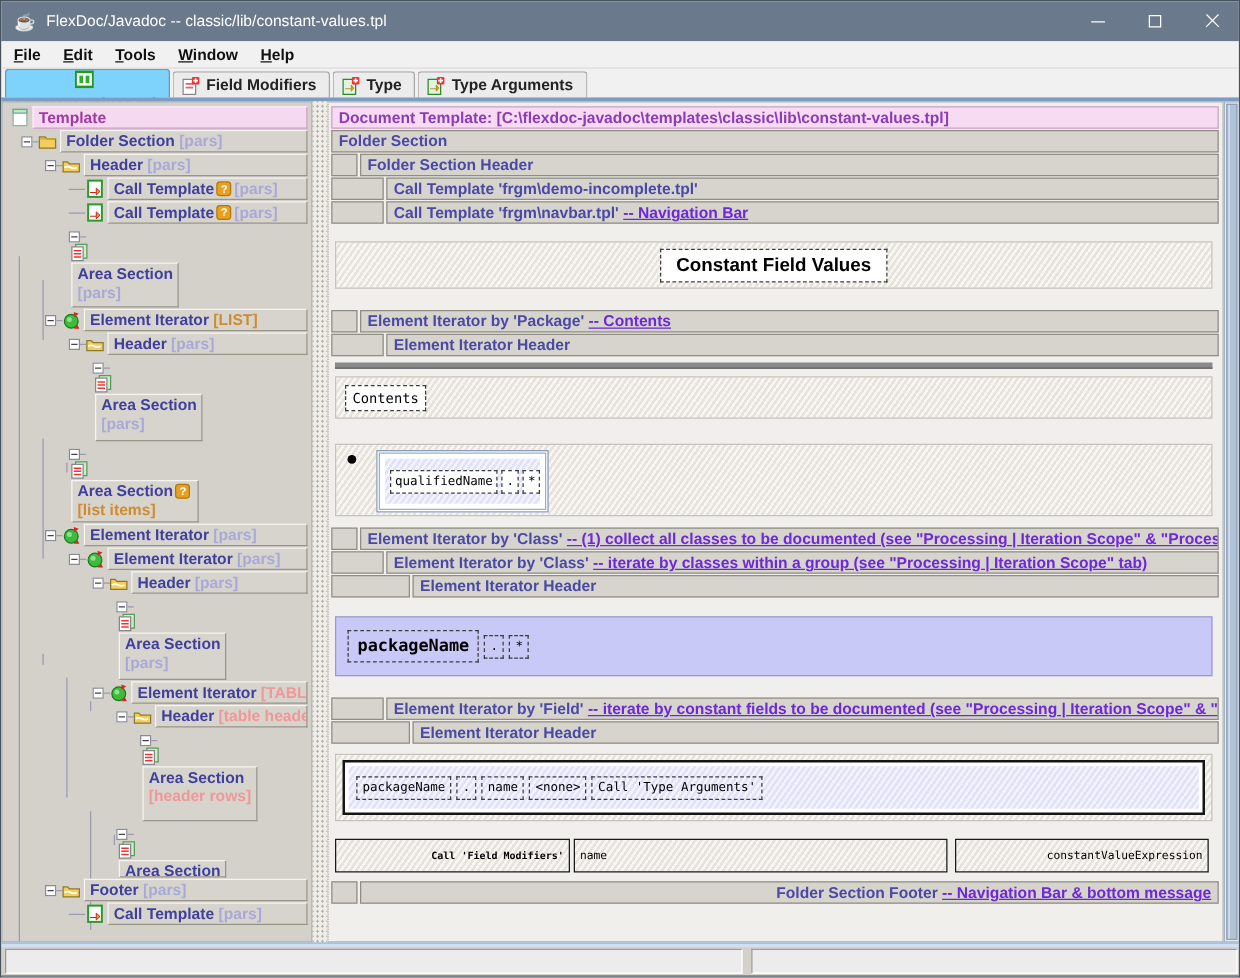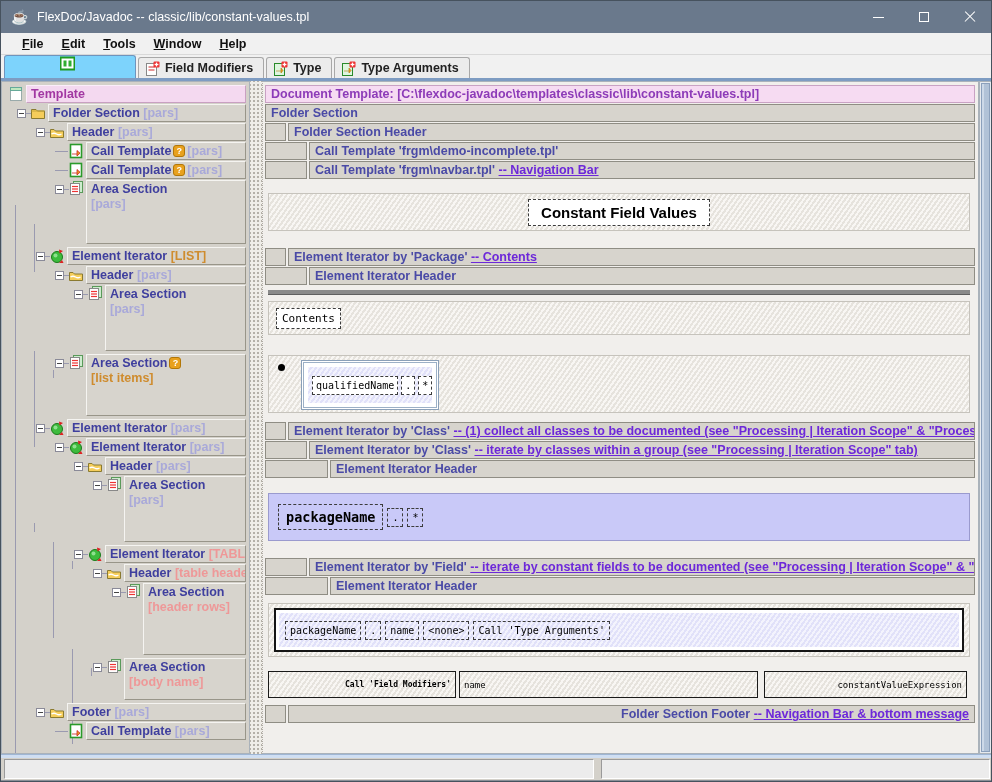--- a/index.html
+++ b/index.html
@@ -17,42 +17,42 @@
   #titlebar .title{font-size:12.5px;}
   #titlebar .spacer{flex:1;}
   .winbtn{width:46px;height:32px;display:flex;align-items:center;justify-content:center;}
   .ic-min{width:11px;height:1px;background:#fff;}
   .ic-max{width:10px;height:10px;border:1px solid #fff;}
   .ic-close{position:relative;width:12px;height:12px;}
   .ic-close::before,.ic-close::after{content:"";position:absolute;left:-1px;top:5px;width:14px;height:1.4px;background:#fff;}
   .ic-close::before{transform:rotate(45deg);}
   .ic-close::after{transform:rotate(-45deg);}
   
-  #menubar{position:absolute;left:0;top:32px;width:992px;height:22px;background:#f1f1f1;border-bottom:1px solid #d9d9d9;display:flex;align-items:center;padding-left:12px;}
+  #menubar{position:absolute;left:0;top:32px;width:992px;height:22px;background:#f1f1f1;border-bottom:1px solid #d9d9d9;display:flex;align-items:center;padding-left:1px;}
   .menu-item{display:inline-block;font-size:12.5px;font-weight:bold;color:#111;padding:2px 9px;}
   .menu-item::first-letter{text-decoration:underline;}
   
   #tabbar{position:absolute;left:0;top:54px;width:992px;height:23px;background:#f1f1f1;display:flex;align-items:flex-end;padding-left:3px;}
   .tab{display:flex;align-items:center;gap:5px;height:21px;padding:0 10px 0 6px;border:1px solid #a8a8a8;border-bottom:none;background:#ececec;margin-right:2px;font-size:12.5px;font-weight:bold;color:#222;border-radius:3px 3px 0 0;}
   .tab.selected{background:#7dd3fc;border-color:#6f94bd;height:23px;flex-direction:column;}
   #tabline{position:absolute;left:0;top:77px;width:992px;height:3px;background:#7e9cc2;}
   .tabicon{width:15px;height:15px;flex:0 0 15px;}
   
   #main{position:absolute;left:0;top:80px;width:992px;height:673px;}
   #treepane{position:absolute;left:0;top:0;width:249px;height:673px;background:#d4d1ca;border:1px solid #aab2ba;overflow:hidden;padding-top:3px;}
   #splitter{position:absolute;left:249px;top:0;width:12px;height:673px;background:#efede8;background-image:radial-gradient(#b4b0a8 1px, transparent 1px);background-size:4px 4px;background-position:2px 2px;}
   #editorpane{position:absolute;left:261px;top:0;width:717px;height:673px;background:#f1efec;border:1px solid #aab2ba;border-left:1px dotted #b0aca4;overflow:hidden;padding:2px 3px 0 2px;}
   #vscroll{position:absolute;left:978px;top:0;width:13px;height:673px;background:#e6eaef;border:1px solid #aab2ba;}
   #vscroll .thumb{position:absolute;left:1px;top:1px;width:9px;height:669px;background:#b1c2d7;border:1px solid #8ba0bc;box-shadow:inset 2px 0 0 #cdd9e8;}
   
   #tree{position:relative;width:100%;height:100%;}
   .trow{display:flex;align-items:center;margin-bottom:1px;position:relative;}
   .trow .lbl{flex:1;background:#d7d4cd;border:1px solid #989589;border-top-color:#f5f4f1;border-left-color:#f5f4f1;margin-left:2px;margin-right:3px;padding:1px 4px;font-size:12.5px;font-weight:bold;color:#3f3f9e;height:18px;line-height:15px;white-space:nowrap;overflow:hidden;}
   .trow.tall .lbl{height:auto;}
-  .trow.tall{align-items:flex-start;}
+  .trow.tall{align-items:flex-start;flex-direction:column;}
   .lbl .sub{display:block;}
   .d0{padding-left:6px;} .d1{padding-left:15px;} .d2{padding-left:34px;} .d3{padding-left:53px;}
   .d4{padding-left:72px;} .d5{padding-left:91px;} .d6{padding-left:110px;}
   .handle{width:9px;height:9px;flex:0 0 9px;border:1px solid #8a8a98;background:#fff;position:relative;margin-right:4px;}
   .handle::before{content:"";position:absolute;left:1px;top:3px;width:5px;height:1px;background:#444;}
   .handle::after{content:"";position:absolute;left:8px;top:3px;width:5px;height:1px;background:#9a9ab0;}
   .leafstub{width:13px;flex:0 0 13px;height:1px;background:#9a9ab0;margin-right:0;}
   .ticon{width:16px;height:16px;flex:0 0 16px;}
   .tbadge{display:inline-block;width:12px;height:12px;background:#e8a11e;border:1px solid #b27708;border-radius:3px;color:#fff;font-size:9px;font-weight:bold;text-align:center;line-height:11px;vertical-align:1px;margin:0 2px;}
   .sfx{font-weight:bold;}

